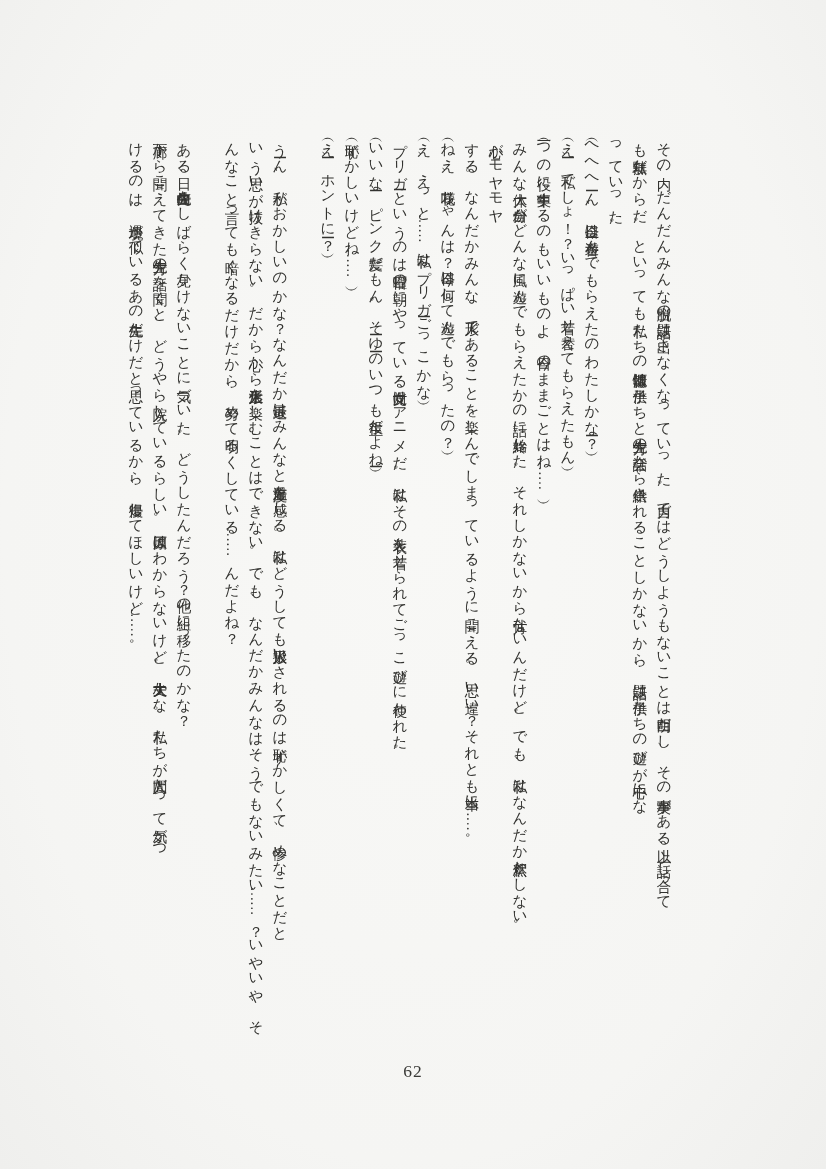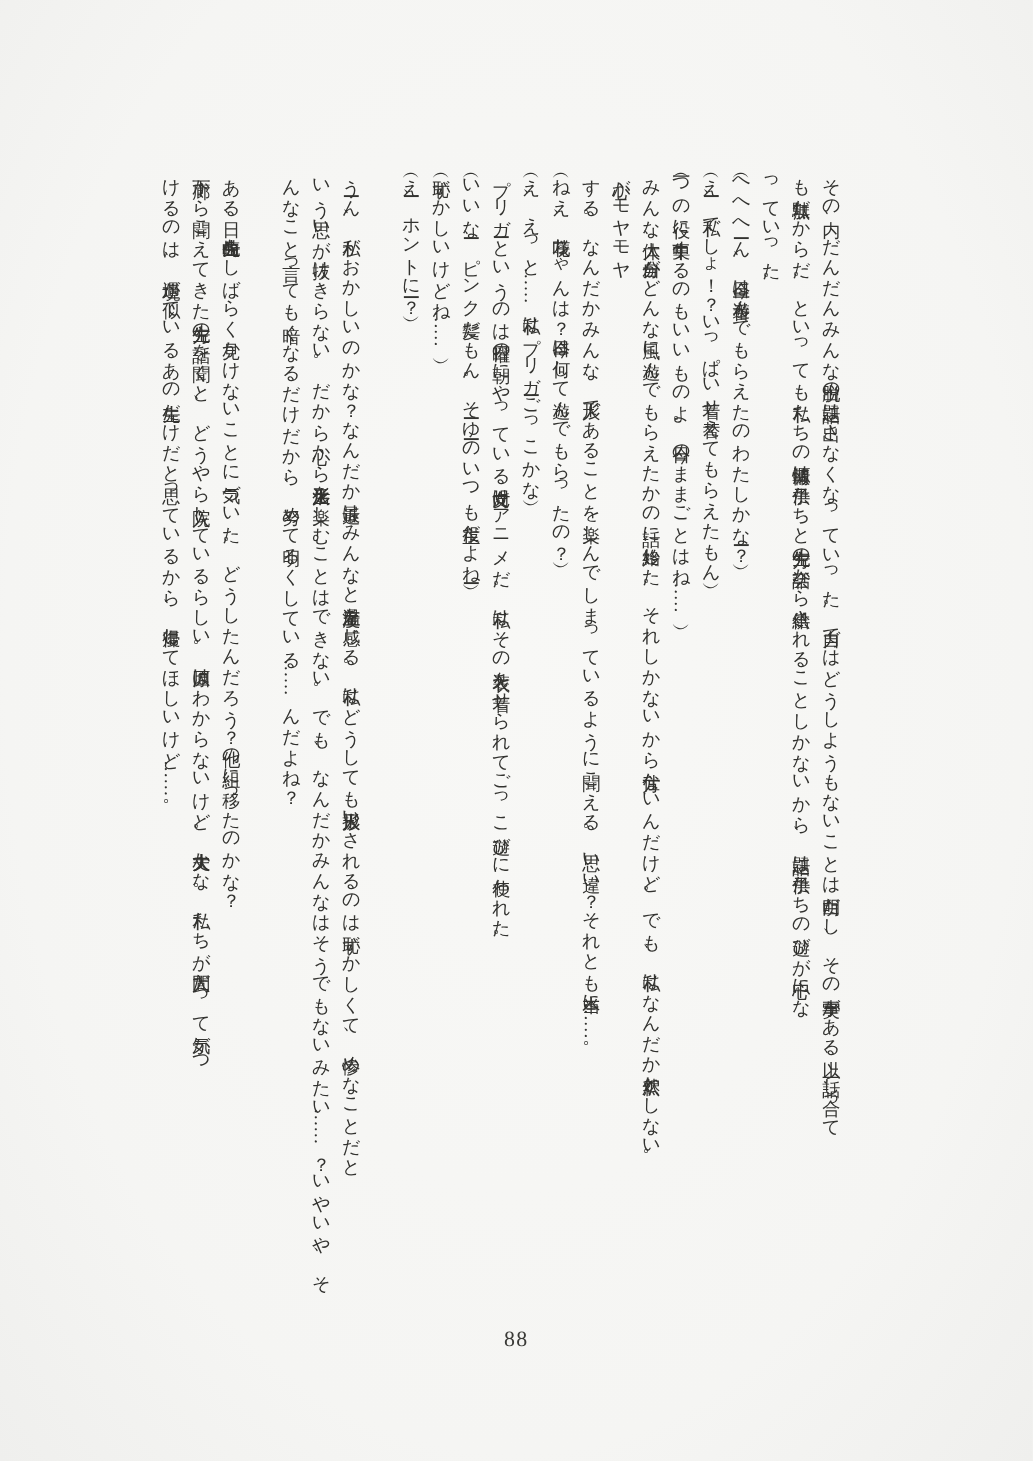--- a/index.html
+++ b/index.html
@@ -73,14 +73,14 @@
       <div class="tline">（えー、ホントにー？）</div>
       <div class="tline"></div>
       <div class="tline">うーん、私がおかしいのかな？なんだか最近はみんなと温度差を感じる。私はどうしても人形扱いされるのは恥ずかしくて、惨めなことだと</div>
       <div class="tline">いう思いが抜けきらない。だから心から人形生活を楽しむことはできない。でも、なんだかみんなはそうでもないみたい……？いやいや、そ</div>
       <div class="tline">んなこと言っても暗くなるだけだから、努めて明るくしている……んだよね？</div>
       <div class="tline"></div>
       <div class="tline">ある日、白崎先生をしばらく見かけないことに気づいた。どうしたんだろう？他の組に移ったのかな？</div>
       <div class="tline">廊下から聞こえてきた先生方の話を聞くと、どうやら入院しているらしい。原因はわからないけど。大丈夫かな。私たちが人間だって気がつ</div>
       <div class="tline">けるのは、境遇が似ているあの先生だけだと思っているから、復帰してほしいけど……。</div>
     </div>
-  <div class="page-number">88</div>
+  <div class="page-number">62</div>
 </div>
 
 </body></html>

